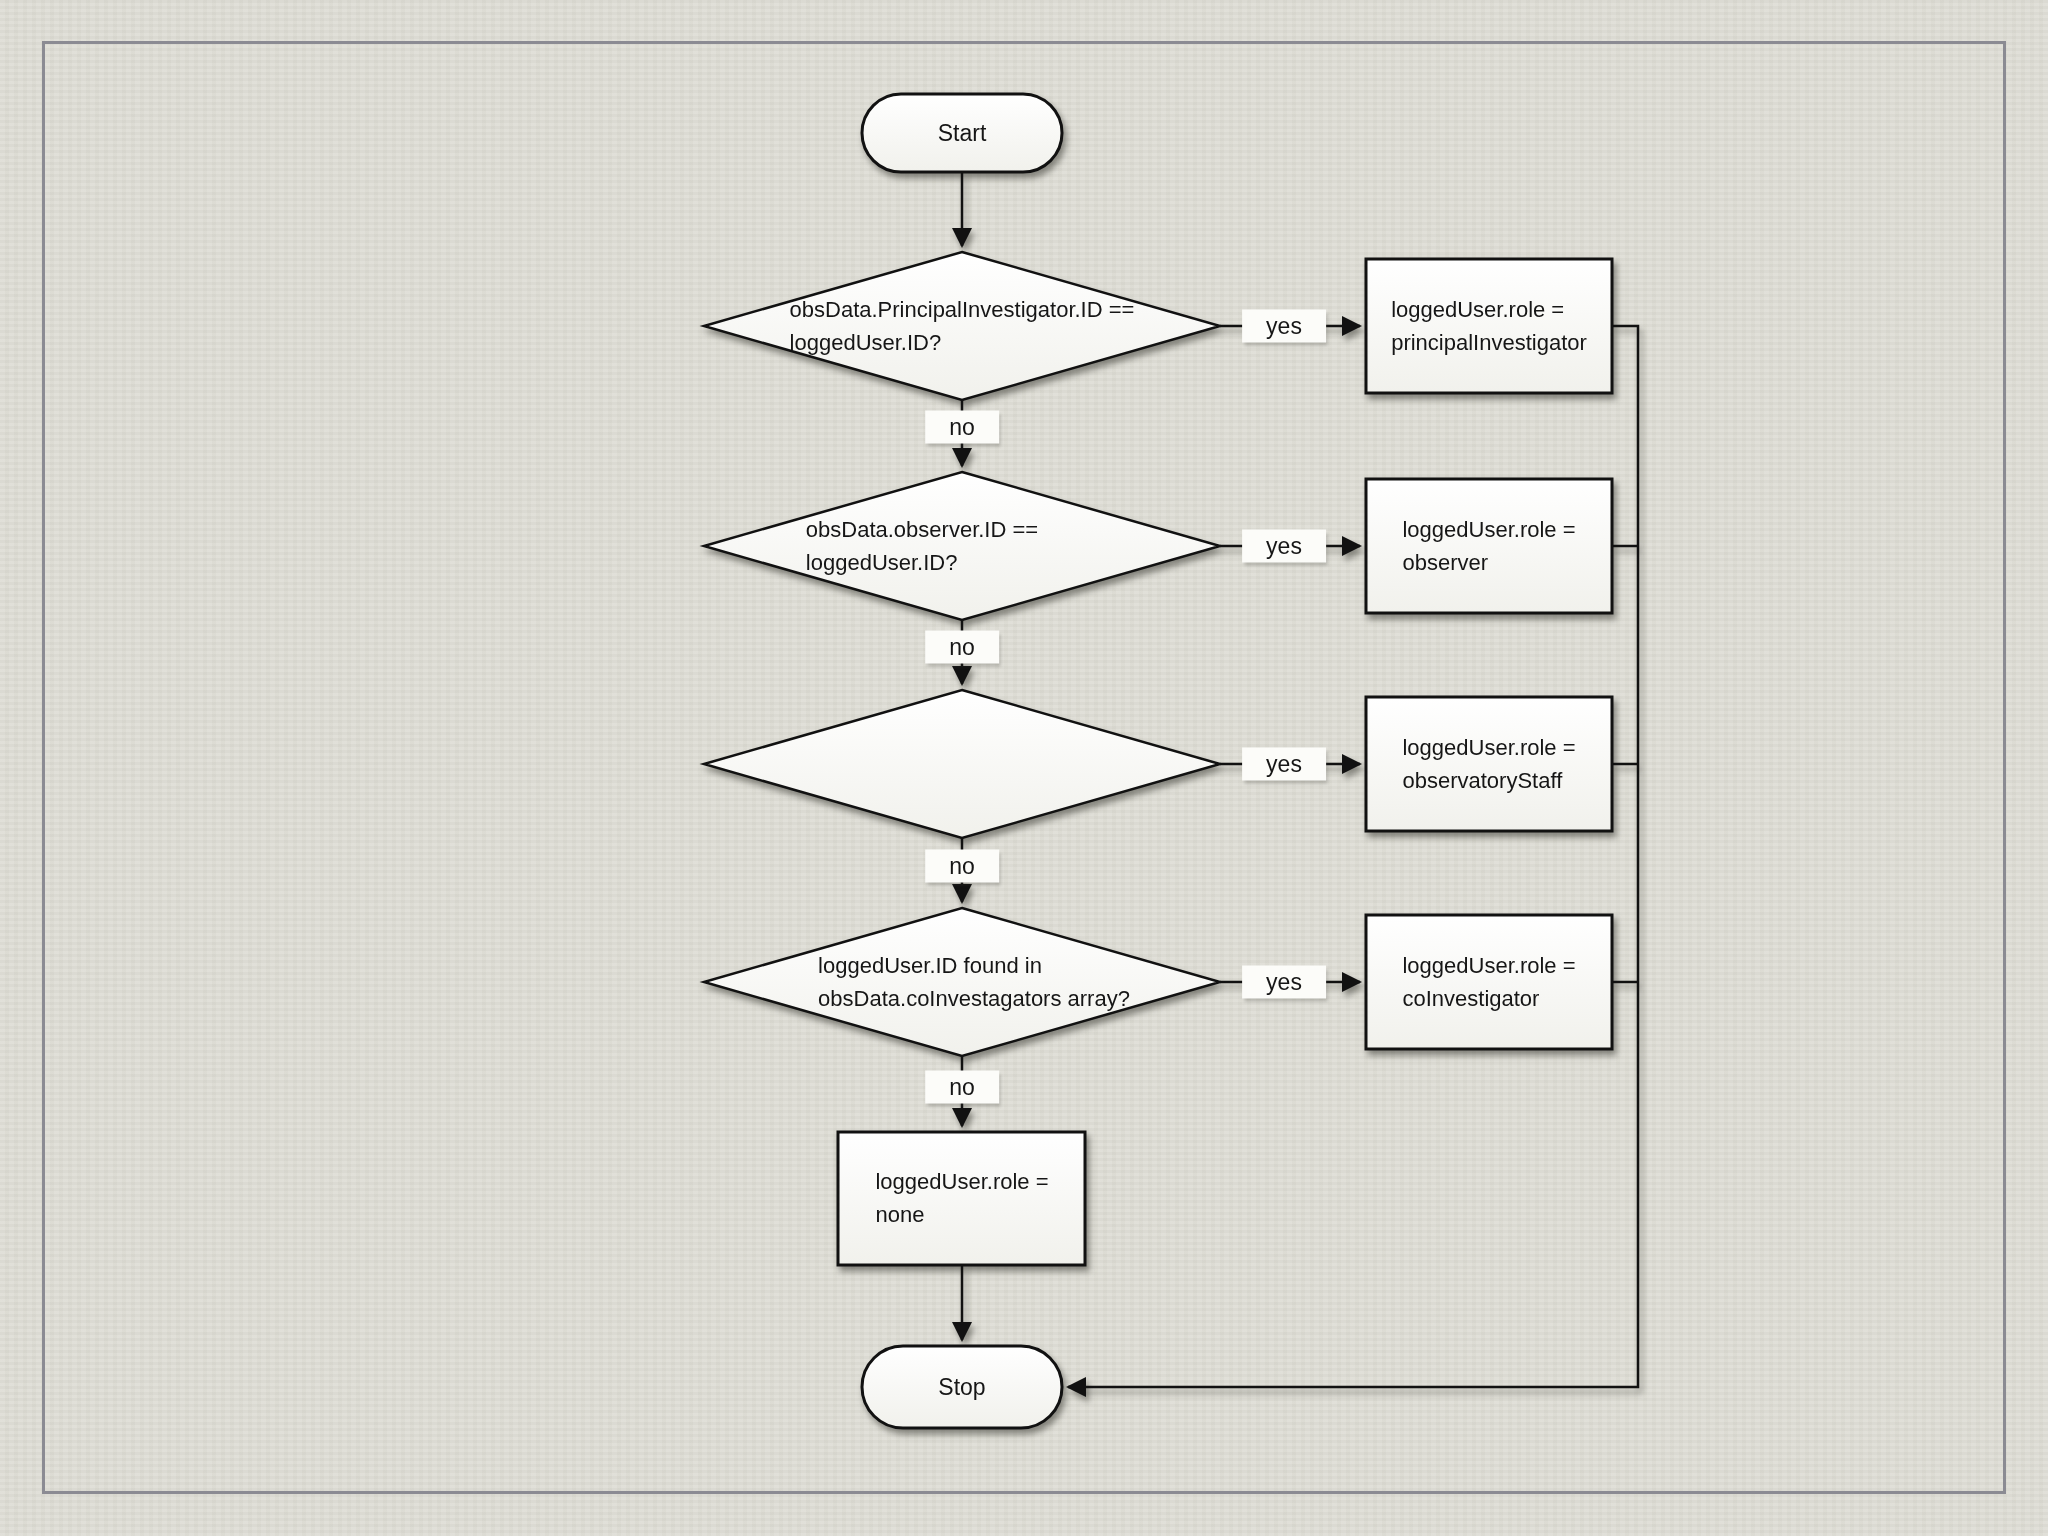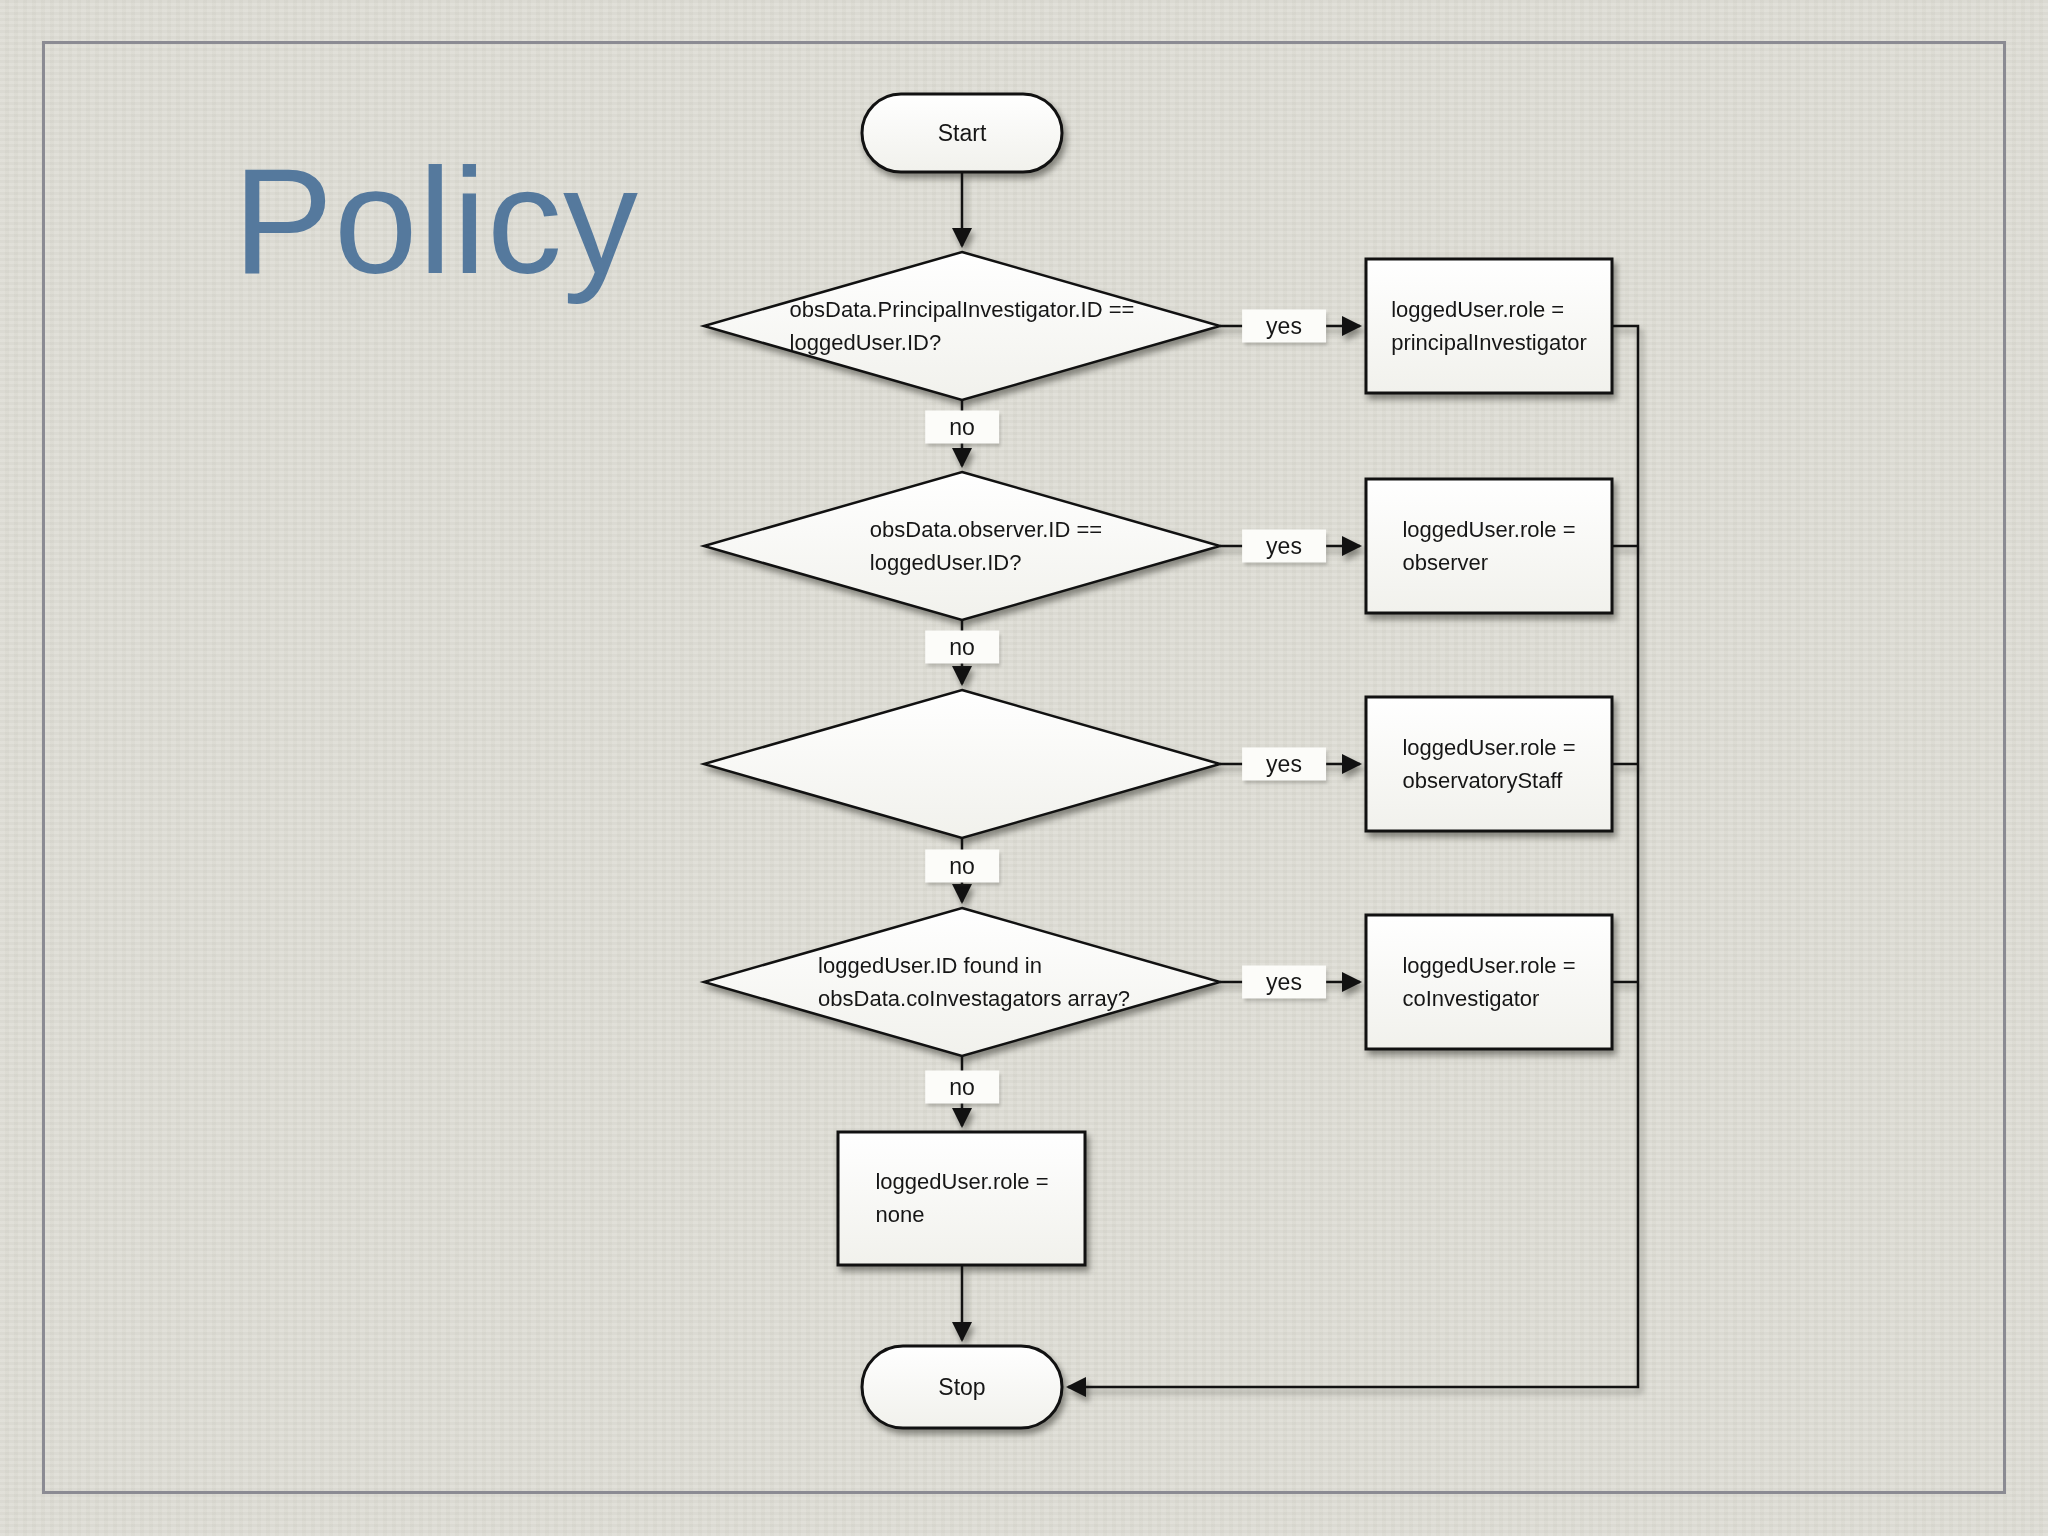--- a/index.html
+++ b/index.html
@@ -42,21 +42,20 @@
     color:#55799d;
     letter-spacing:1px;
     z-index:3;
   }
 </style>
 </head>
 <body>
 
 <div class="stage">
 
-  <div class="title">Policy</div>
 
   <svg class="frame-svg" width="2048" height="1536" viewBox="0 0 2048 1536">
     <defs>
       <linearGradient id="nodeFill" x1="0" y1="0" x2="0" y2="1">
         <stop offset="0" stop-color="#ffffff"></stop>
         <stop offset="1" stop-color="#f1f1ec"></stop>
       </linearGradient>
       <marker id="arrow" viewBox="0 0 10 10" refX="9" refY="5" markerWidth="8" markerHeight="8" orient="auto-start-reverse">
         <path d="M0,0 L10,5 L0,10 z" fill="#111111"></path>
       </marker>
@@ -100,21 +99,21 @@
     </g>
   </svg>
 
   <div class="lbl node-lbl" style="left:962px;top:133px;">Start</div>
   <div class="lbl node-lbl" style="left:962px;top:1387px;">Stop</div>
 
   <div class="lbl" style="left:962px;top:326px;">
     <div>obsData.PrincipalInvestigator.ID ==</div>
     <div>loggedUser.ID?</div>
   </div>
-  <div class="lbl" style="left:986px;top:546px;">
+  <div class="lbl" style="left:922px;top:546px;">
     <div>obsData.observer.ID ==</div>
     <div>loggedUser.ID?</div>
   </div>
   <div class="lbl" style="left:962px;top:982px;margin-left:12px;">
     <div>loggedUser.ID found in</div>
     <div>obsData.coInvestagators array?</div>
   </div>
 
   <div class="lbl" style="left:1489px;top:326px;">
     <div>loggedUser.role =</div>

